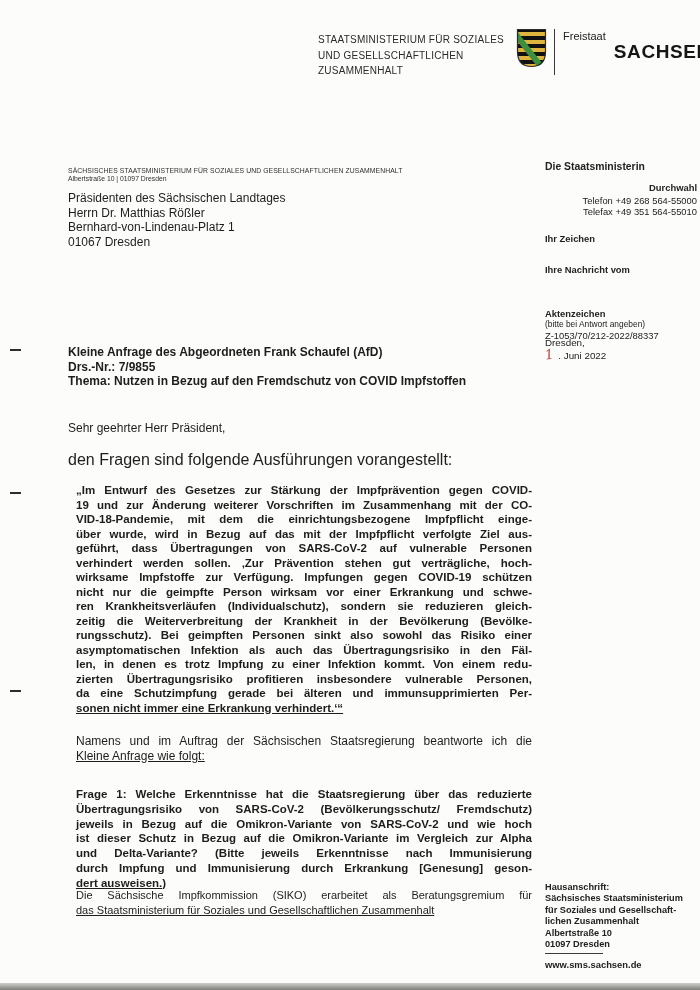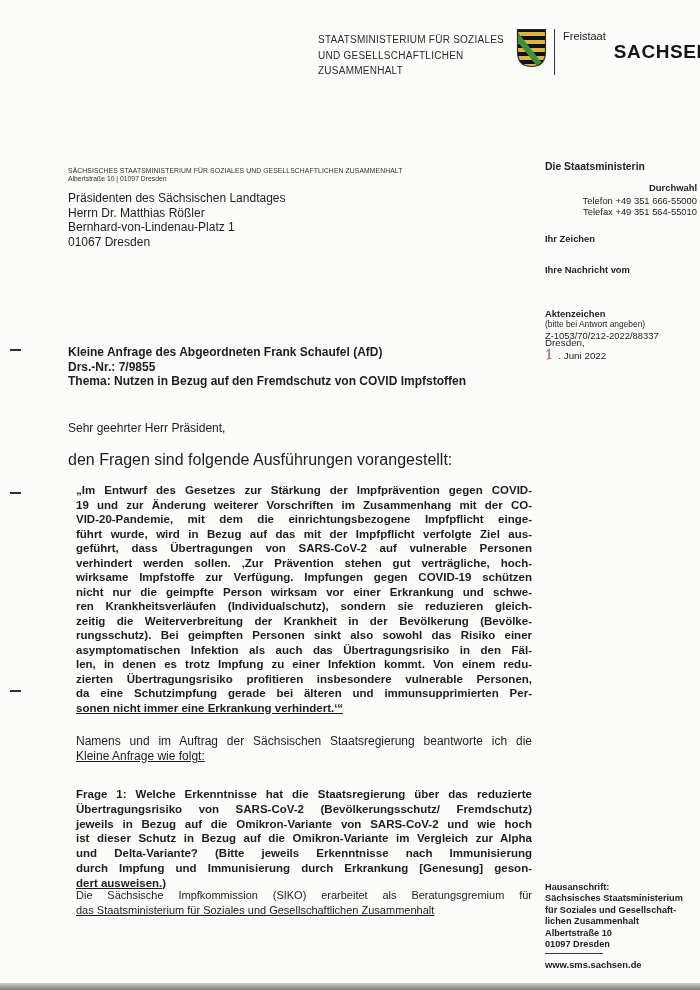--- a/index.html
+++ b/index.html
@@ -102,21 +102,21 @@
     <span class="logo-text">
       <span class="logo-freistaat">Freistaat</span>
       <span class="logo-sachsen">SACHSEN</span>
     </span>
   </div>
 
   <div class="abs sb minister">Die Staatsministerin</div>
 
   <div class="abs sb contact-block">
     <div class="lbl">Durchwahl</div>
-    <div>Telefon +49 351 666-55000</div>
+    <div>Telefon +49 268 564-55000</div>
     <div>Telefax +49 351 564-55010</div>
   </div>
 
   <div class="abs sb ihr-zeichen">Ihr Zeichen</div>
   <div class="abs sb ihre-nachricht">Ihre Nachricht vom</div>
 
   <div class="abs sb akten-block">
     <div class="sb-bold">Aktenzeichen</div>
     <div class="akten-hint">(bitte bei Antwort angeben)</div>
     <div>Z-1053/70/212-2022/88337</div>
@@ -150,22 +150,22 @@
   <div class="abs main subject pre">Kleine Anfrage des Abgeordneten Frank Schaufel (AfD)
 Drs.-Nr.: 7/9855
 Thema: Nutzen in Bezug auf den Fremdschutz von COVID Impfstoffen</div>
 
   <div class="abs main salutation">Sehr geehrter Herr Präsident,</div>
   <div class="abs main intro">den Fragen sind folgende Ausführungen vorangestellt:</div>
 
   <div class="abs main quote jlines">
       <div class="line">„Im Entwurf des Gesetzes zur Stärkung der Impfprävention gegen COVID-</div>
       <div class="line">19 und zur Änderung weiterer Vorschriften im Zusammenhang mit der CO-</div>
-      <div class="line">VID-20-Pandemie, mit dem die einrichtungsbezogene Impfpflicht einge-</div>
-      <div class="line">führt wurde, wird in Bezug auf das mit der Impfpflicht verfolgte Ziel aus-</div>
+      <div class="line">VID-18-Pandemie, mit dem die einrichtungsbezogene Impfpflicht einge-</div>
+      <div class="line">über wurde, wird in Bezug auf das mit der Impfpflicht verfolgte Ziel aus-</div>
       <div class="line">geführt, dass Übertragungen von SARS-CoV-2 auf vulnerable Personen</div>
       <div class="line">verhindert werden sollen. ‚Zur Prävention stehen gut verträgliche, hoch-</div>
       <div class="line">wirksame Impfstoffe zur Verfügung. Impfungen gegen COVID-19 schützen</div>
       <div class="line">nicht nur die geimpfte Person wirksam vor einer Erkrankung und schwe-</div>
       <div class="line">ren Krankheitsverläufen (Individualschutz), sondern sie reduzieren gleich-</div>
       <div class="line">zeitig die Weiterverbreitung der Krankheit in der Bevölkerung (Bevölke-</div>
       <div class="line">rungsschutz). Bei geimpften Personen sinkt also sowohl das Risiko einer</div>
       <div class="line">asymptomatischen Infektion als auch das Übertragungsrisiko in den Fäl-</div>
       <div class="line">len, in denen es trotz Impfung zu einer Infektion kommt. Von einem redu-</div>
       <div class="line">zierten Übertragungsrisiko profitieren insbesondere vulnerable Personen,</div>

